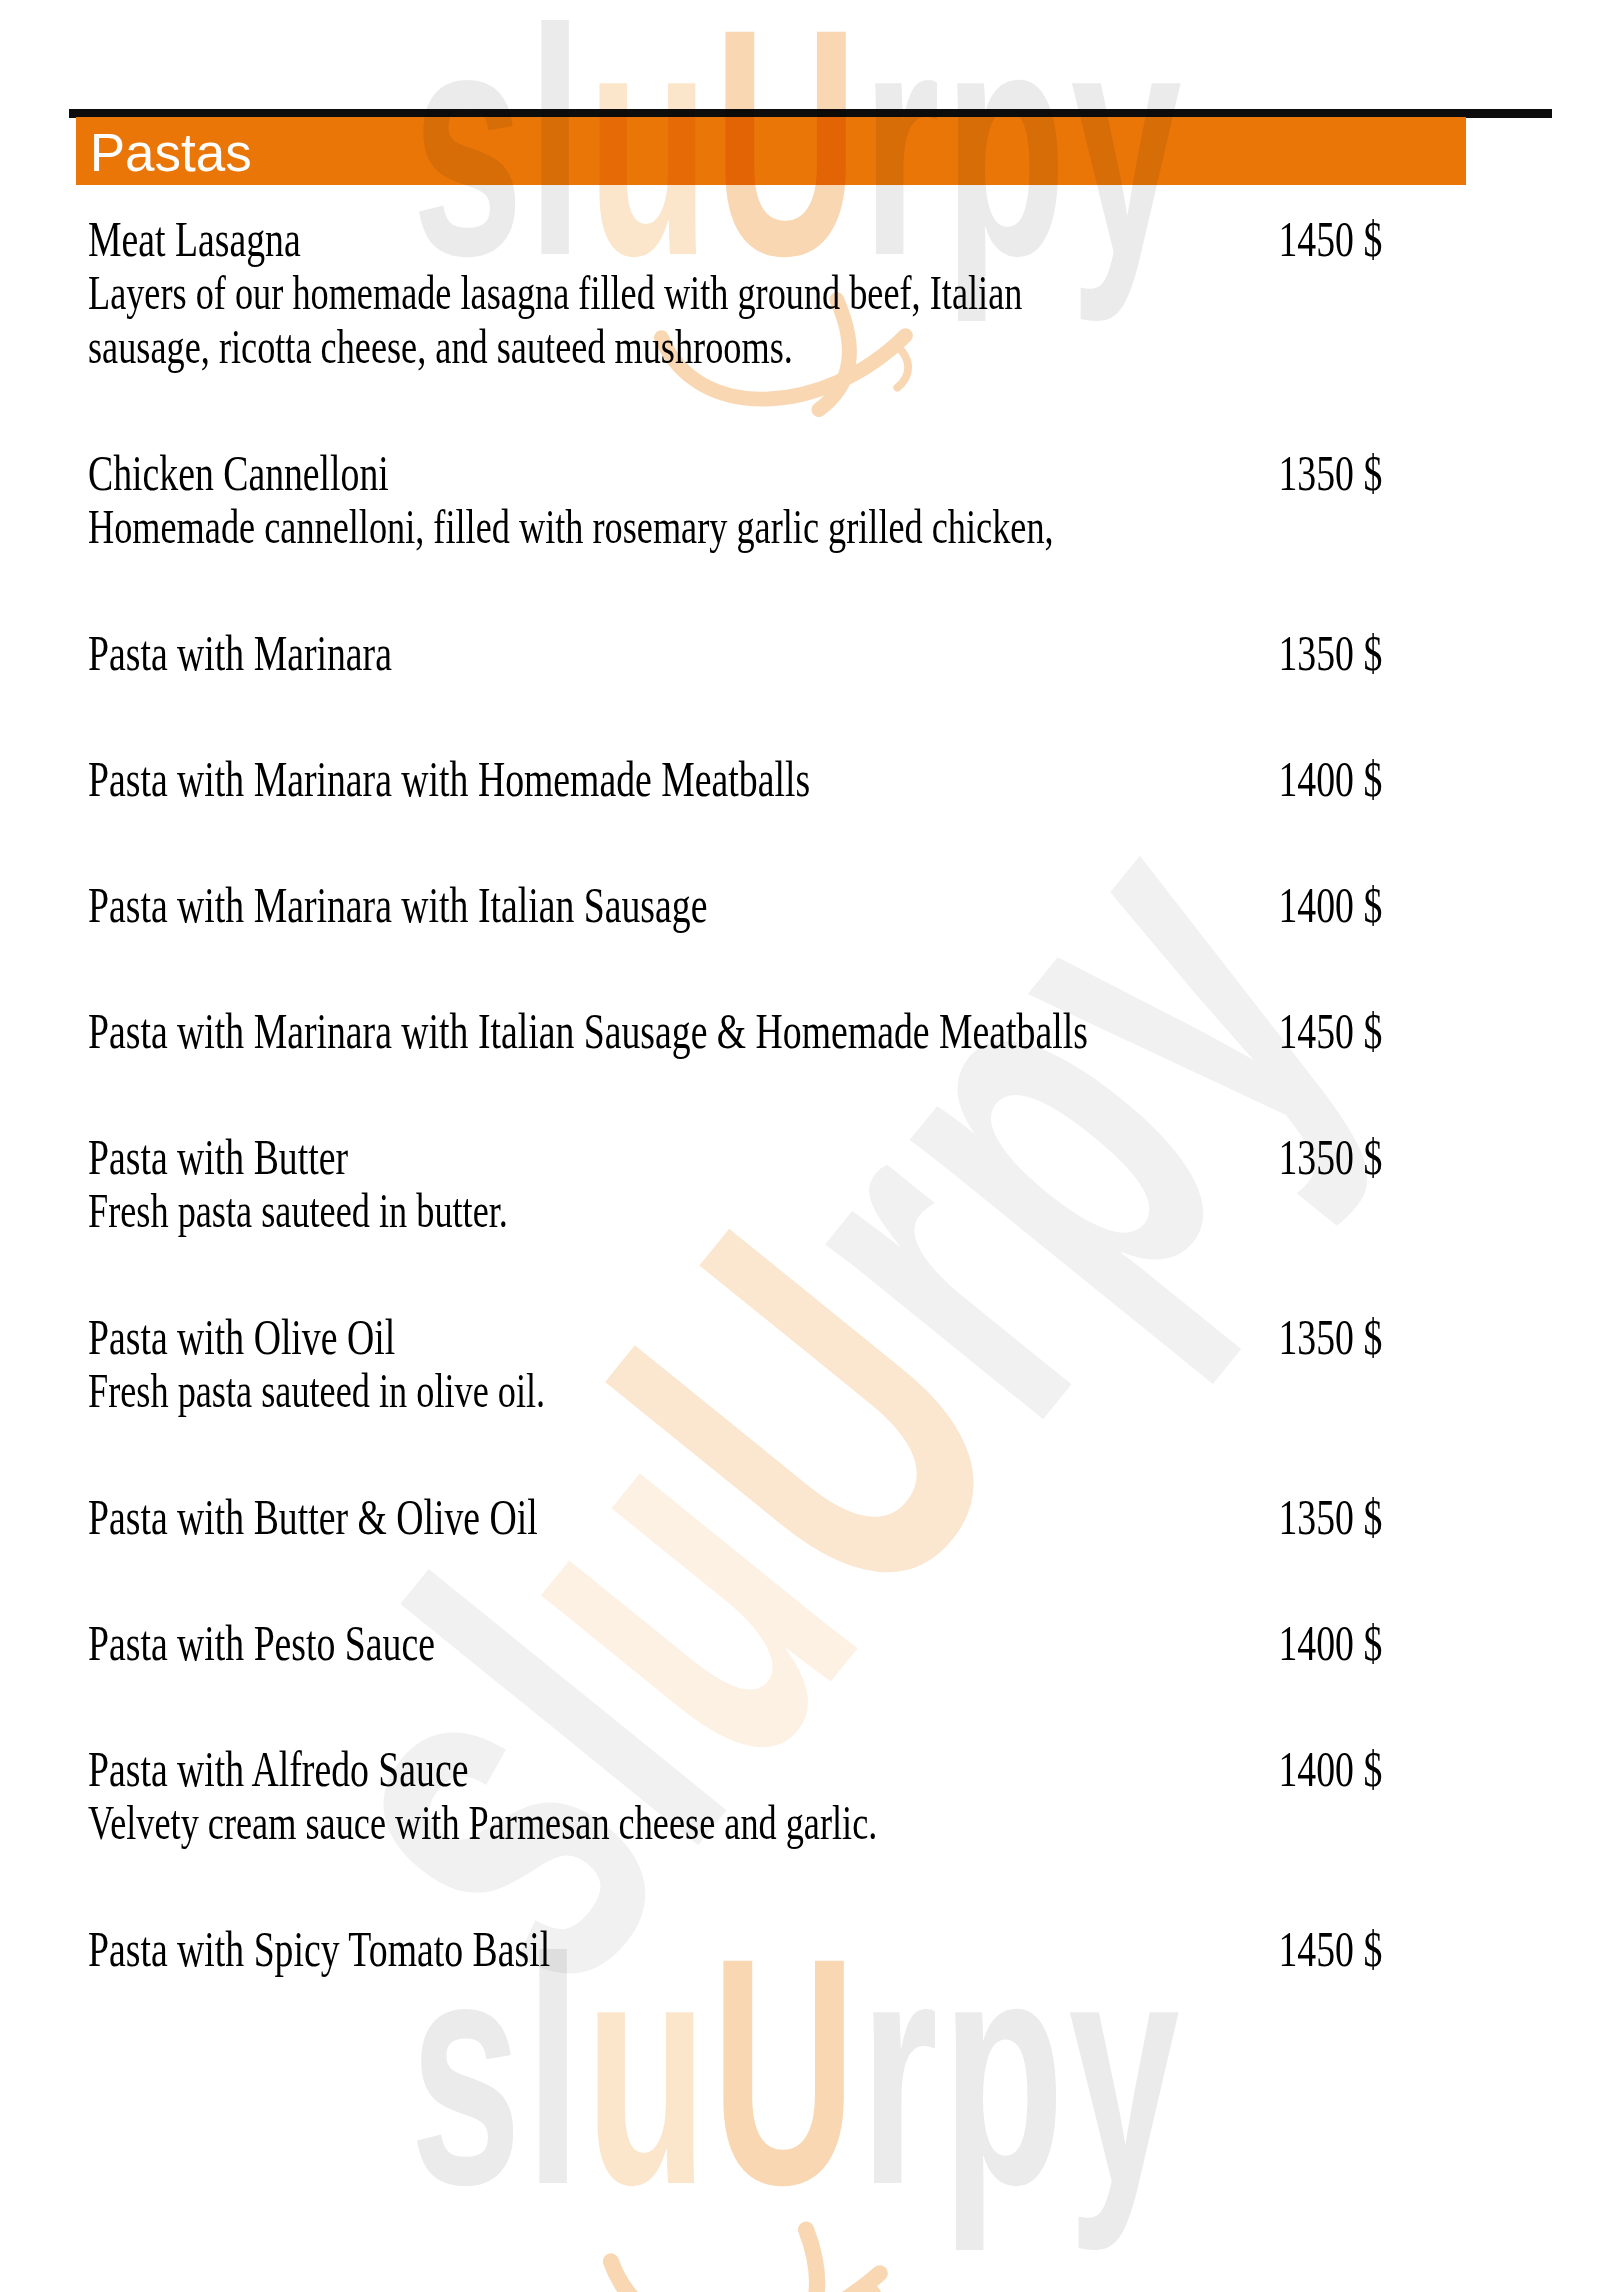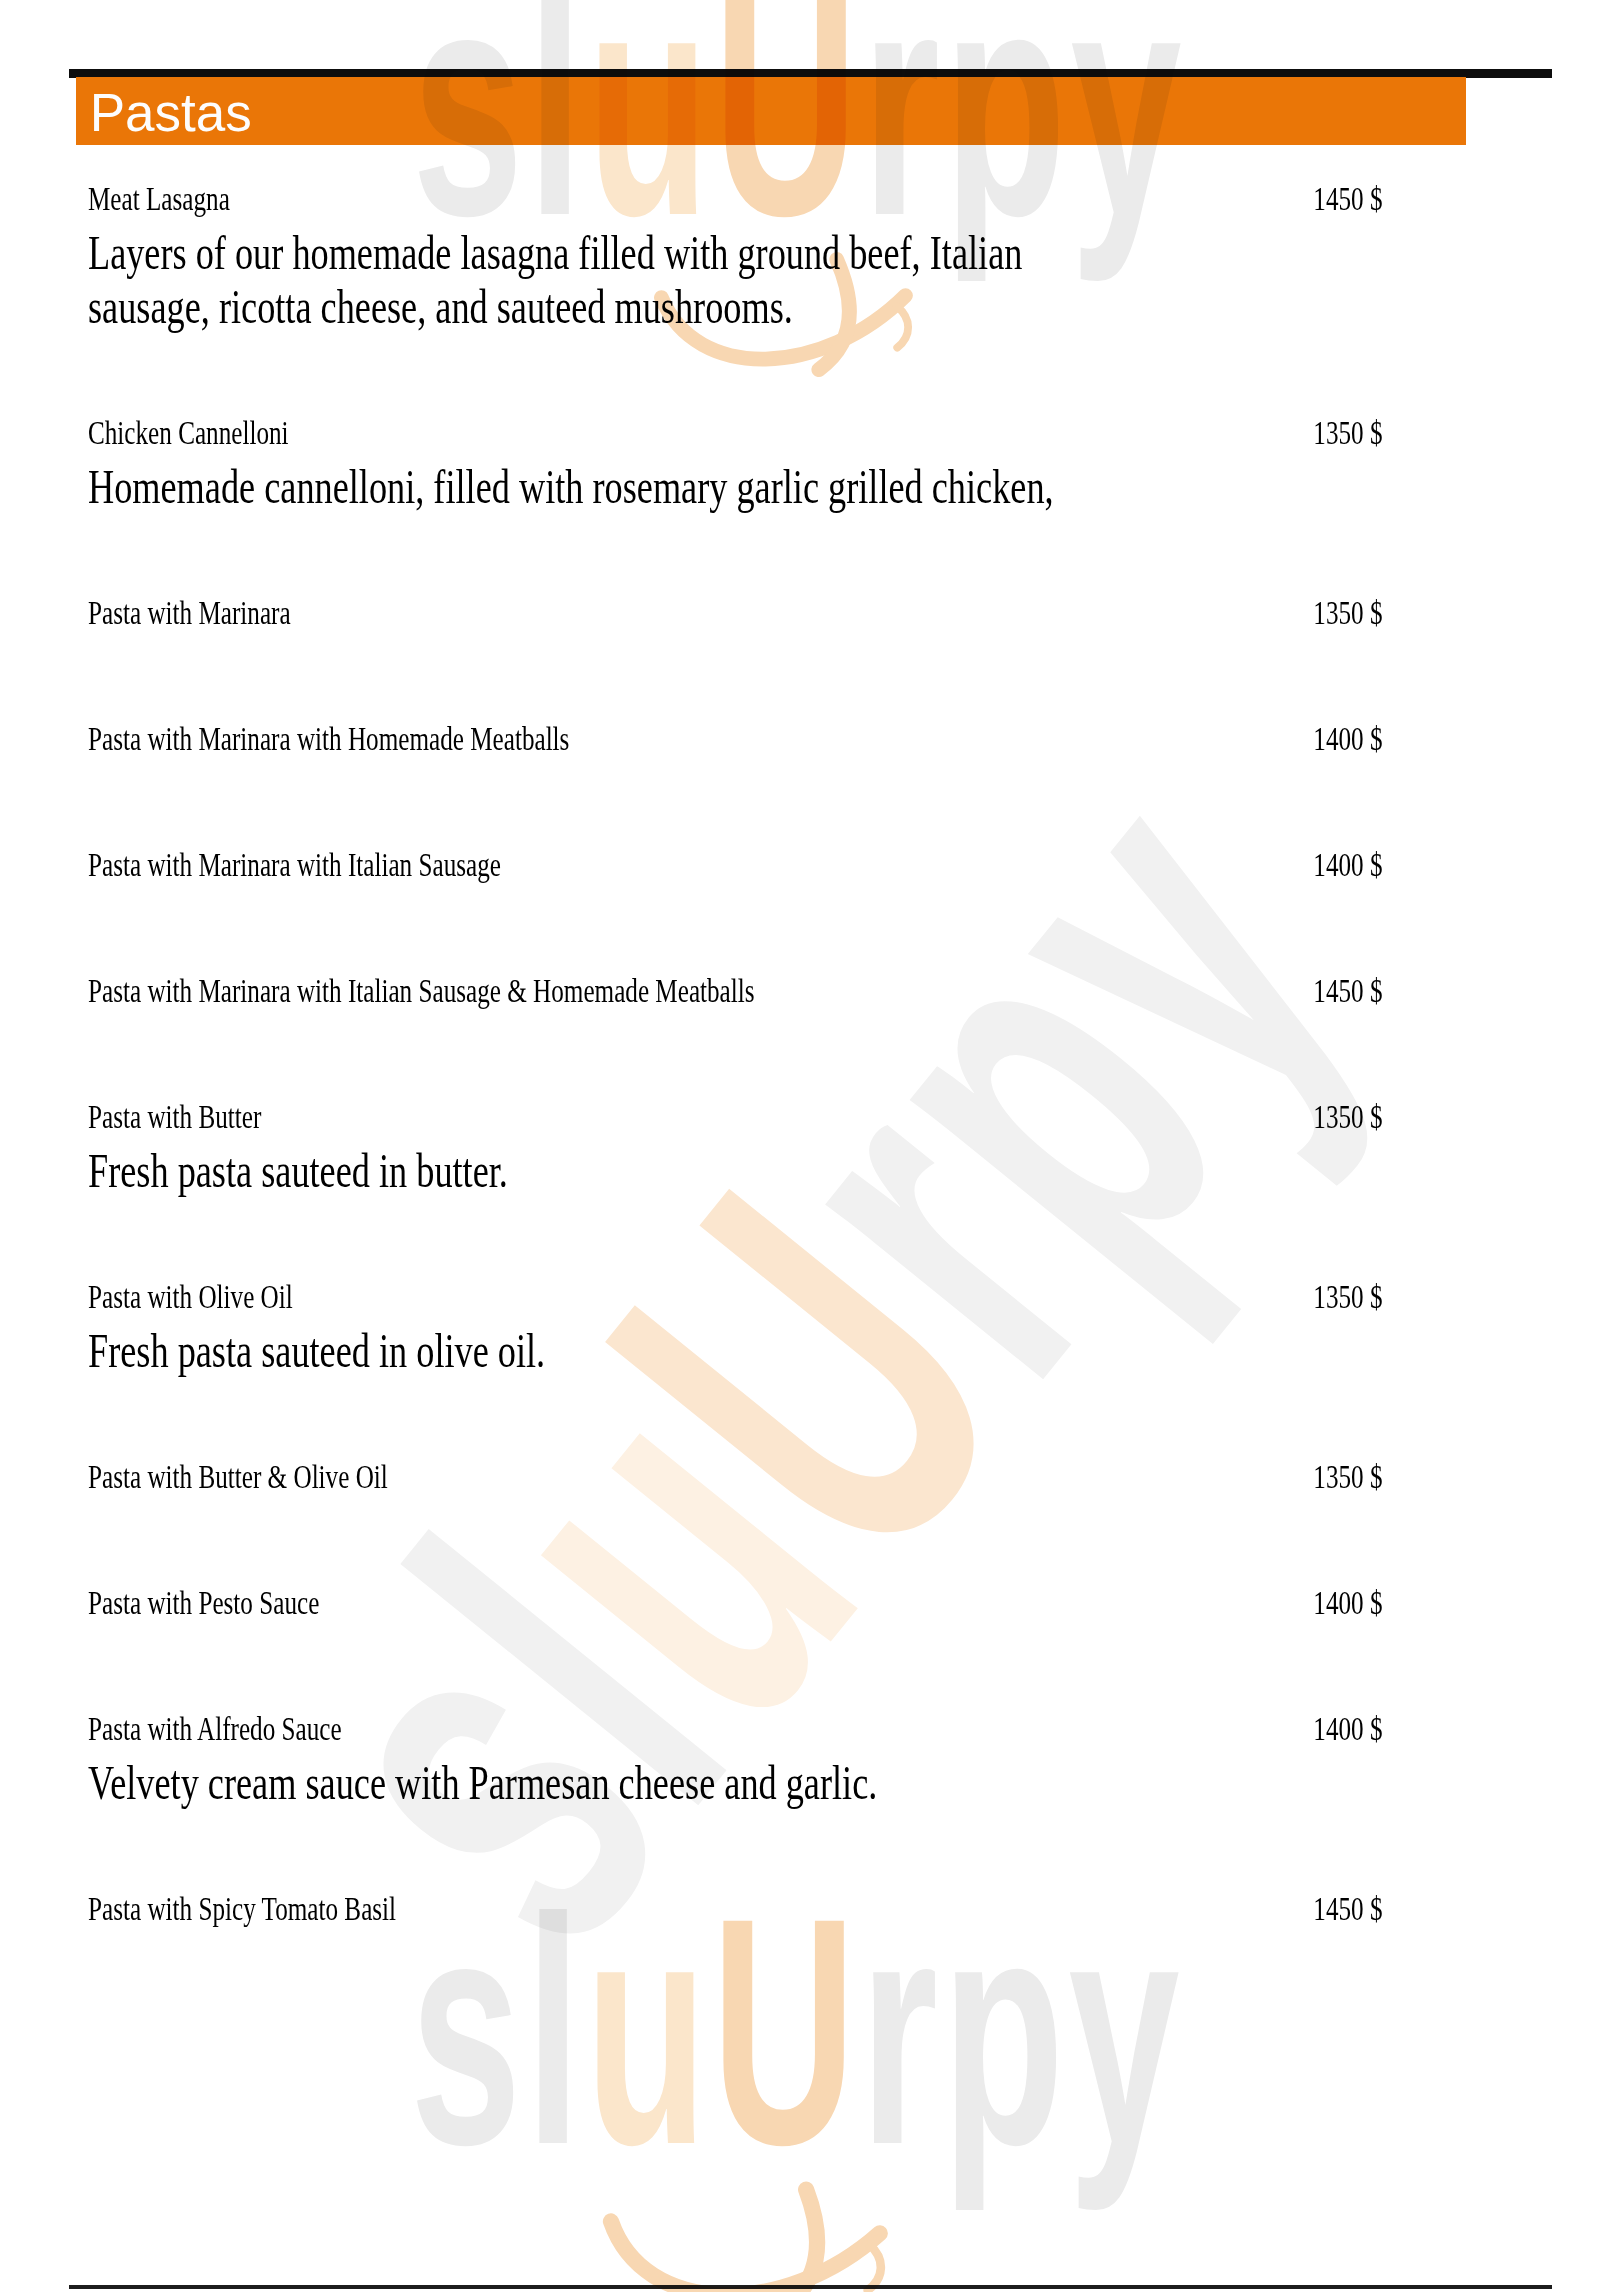--- a/index.html
+++ b/index.html
@@ -4,21 +4,21 @@
 <style>
   html, body { margin: 0; padding: 0; }
   body {
     width: 1621px; height: 2293px;
     background: #ffffff;
     position: relative;
     overflow: hidden;
     font-family: "Liberation Serif", serif;
     color: #000000;
   }
-  .page { position: absolute; inset: 0; }
+  .page { position: absolute; inset: 0; margin-top: 40px; }
 
   
   .top-rule {
     position: absolute; left: 69px; top: 69px;
     width: 1483px; height: 8.8px; background: #0d0d0d;
     z-index: 1;
   }
   .bottom-rule {
     position: absolute; left: 69px; top: 2285px;
     width: 1483px; height: 3.9px; background: #1d1d1d;
@@ -43,21 +43,21 @@
 
   
   .menu {
     position: absolute; left: 88px; top: 172px;
     width: 1294px;
     z-index: 1;
   }
   .item { margin-bottom: 72px; }
   .head {
     position: relative; height: 54px;
-    font-size: 34px; line-height: 54px;
+    font-size: 51px; line-height: 54px;
   }
   .name {
     position: absolute; left: 0; top: 0;
     transform: scaleX(0.74); transform-origin: 0 0;
     white-space: nowrap;
   }
   .price {
     position: absolute; right: 0; top: 0;
     transform: scaleX(0.74); transform-origin: 100% 0;
     white-space: nowrap;

